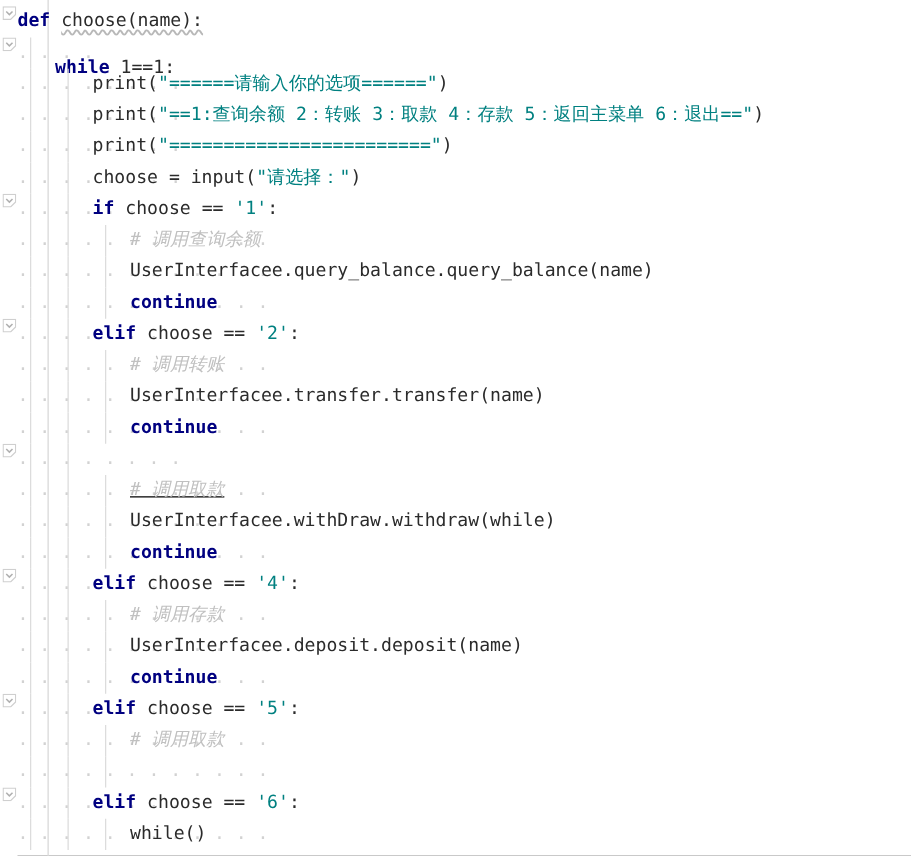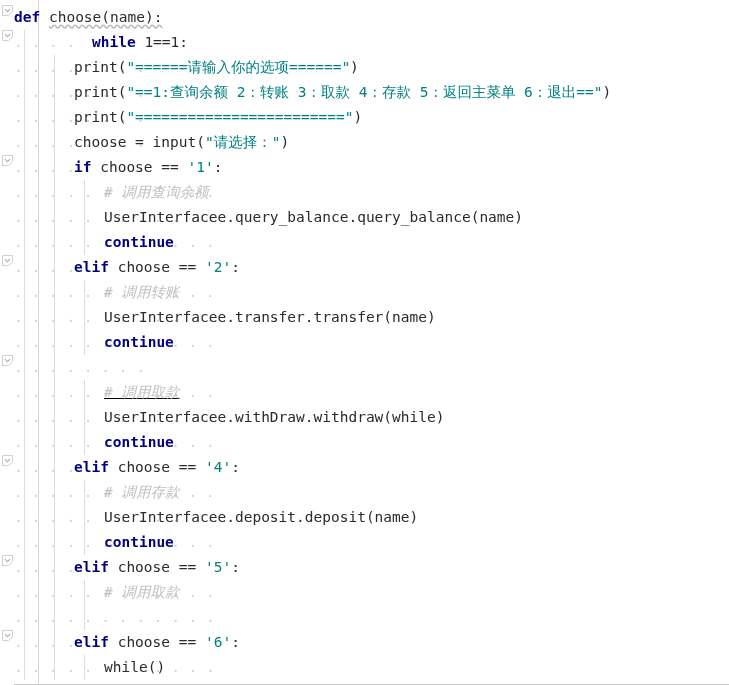--- a/index.html
+++ b/index.html
@@ -130,21 +130,21 @@
       <div class="fold-marker" style="top: 630px;">
         <svg width="11" height="11" viewBox="0 0 11 11">
           <path d="M0.5 0.5 H10.5 V6.5 L6.5 10.5 H0.5 Z" fill="#ffffff" stroke="#cfcfcf" stroke-width="1"></path>
           <path d="M3 4.2 L5.5 6.7 L8 4.2" fill="none" stroke="#b0b0b0" stroke-width="1.2"></path>
         </svg>
       </div>
     </div>
   <div id="gutter-sep"></div>
   <div id="code">
       <div class="line"><span style="position: absolute; left: 14px; top: 0px;"><span class="kw">def</span><span class="plain"> </span><span class="plain squiggle">choose(name):</span></span></div>
-      <div class="line"><div class="iguide" style="left: 24px;"></div><span class="dots">. . . . </span><span style="position: absolute; left: 44px; top: 0px; margin-left: 48px;"><span class="kw">while</span><span class="plain"> 1==1:</span></span></div>
+      <div class="line"><div class="iguide" style="left: 24px;"></div><span class="dots">. . . . </span><span style="position: absolute; left: 44px; top: 12px;"><span class="kw">while</span><span class="plain"> 1==1:</span></span></div>
       <div class="line"><div class="iguide" style="left: 24px;"></div><div class="iguide" style="left: 54px;"></div><span class="dots">. . . . . . . . </span><span style="position: absolute; left: 74px; top: 0px;"><span class="plain">print(</span><span class="str">"======请输入你的选项======"</span><span class="plain">)</span></span></div>
       <div class="line"><div class="iguide" style="left: 24px;"></div><div class="iguide" style="left: 54px;"></div><span class="dots">. . . . . . . . </span><span style="position: absolute; left: 74px; top: 0px;"><span class="plain">print(</span><span class="str">"==1:查询余额 2：转账 3：取款 4：存款 5：返回主菜单 6：退出=="</span><span class="plain">)</span></span></div>
       <div class="line"><div class="iguide" style="left: 24px;"></div><div class="iguide" style="left: 54px;"></div><span class="dots">. . . . . . . . </span><span style="position: absolute; left: 74px; top: 0px;"><span class="plain">print(</span><span class="str">"========================"</span><span class="plain">)</span></span></div>
       <div class="line"><div class="iguide" style="left: 24px;"></div><div class="iguide" style="left: 54px;"></div><span class="dots">. . . . . . . . </span><span style="position: absolute; left: 74px; top: 0px;"><span class="plain">choose = input(</span><span class="str">"请选择："</span><span class="plain">)</span></span></div>
       <div class="line"><div class="iguide" style="left: 24px;"></div><div class="iguide" style="left: 54px;"></div><span class="dots">. . . . . . . . </span><span style="position: absolute; left: 74px; top: 0px;"><span class="kw">if</span><span class="plain"> choose == </span><span class="str">'1'</span><span class="plain">:</span></span></div>
       <div class="line"><div class="iguide" style="left: 24px;"></div><div class="iguide" style="left: 54px;"></div><div class="iguide" style="left: 84px;"></div><span class="dots">. . . . . . . . . . . . </span><span style="position: absolute; left: 104px; top: 0px;"><span class="cmt"># 调用查询余额</span></span></div>
       <div class="line"><div class="iguide" style="left: 24px;"></div><div class="iguide" style="left: 54px;"></div><div class="iguide" style="left: 84px;"></div><span class="dots">. . . . . . . . . . . . </span><span style="position: absolute; left: 104px; top: 0px;"><span class="plain">UserInterfacee.query_balance.query_balance(name)</span></span></div>
       <div class="line"><div class="iguide" style="left: 24px;"></div><div class="iguide" style="left: 54px;"></div><div class="iguide" style="left: 84px;"></div><span class="dots">. . . . . . . . . . . . </span><span style="position: absolute; left: 104px; top: 0px;"><span class="kw">continue</span></span></div>
       <div class="line"><div class="iguide" style="left: 24px;"></div><div class="iguide" style="left: 54px;"></div><span class="dots">. . . . . . . . </span><span style="position: absolute; left: 74px; top: 0px;"><span class="kw">elif</span><span class="plain"> choose == </span><span class="str">'2'</span><span class="plain">:</span></span></div>
       <div class="line"><div class="iguide" style="left: 24px;"></div><div class="iguide" style="left: 54px;"></div><div class="iguide" style="left: 84px;"></div><span class="dots">. . . . . . . . . . . . </span><span style="position: absolute; left: 104px; top: 0px;"><span class="cmt"># 调用转账</span></span></div>

